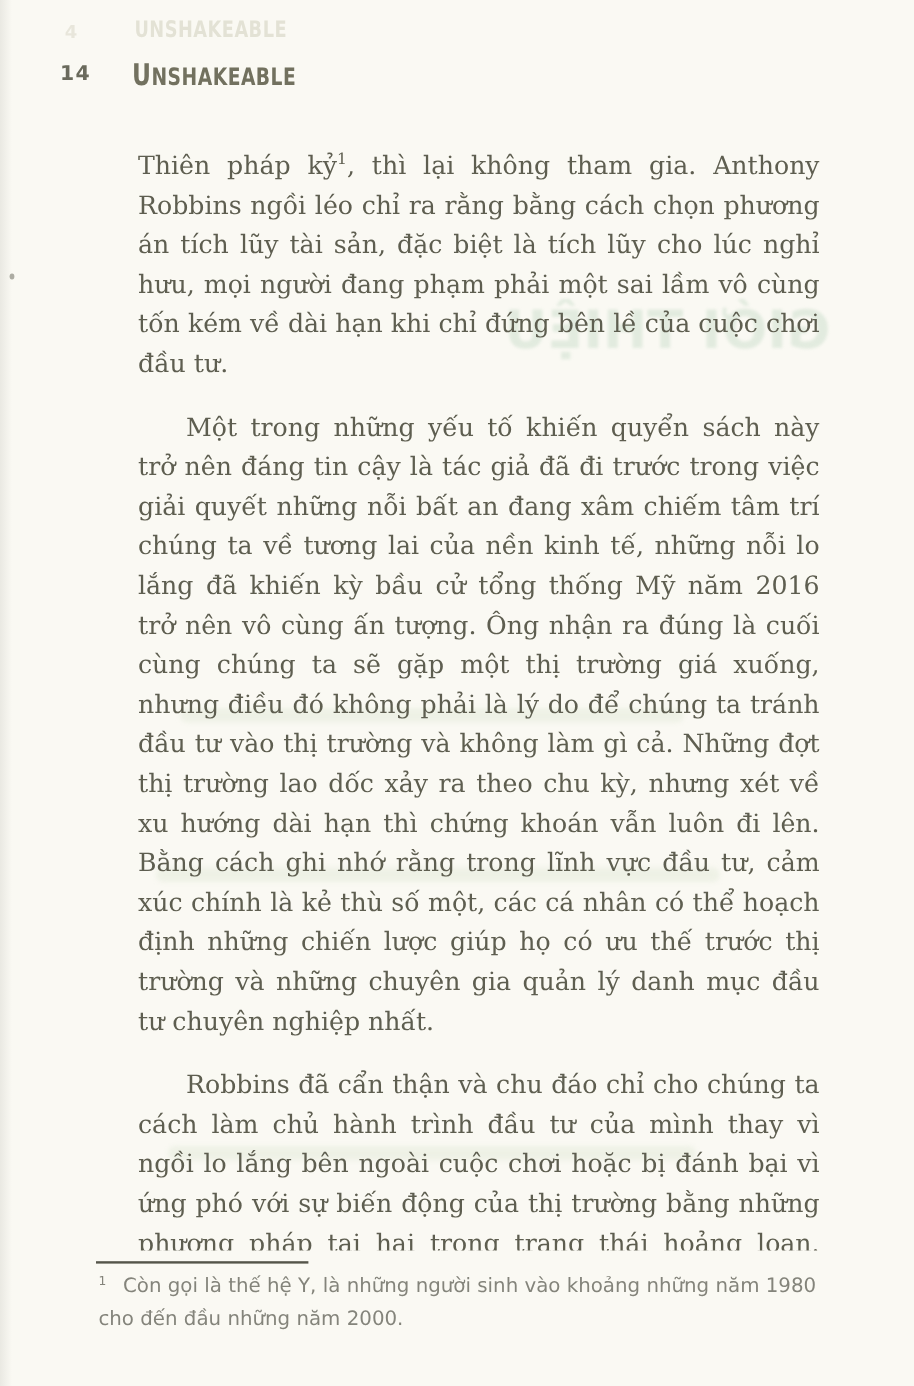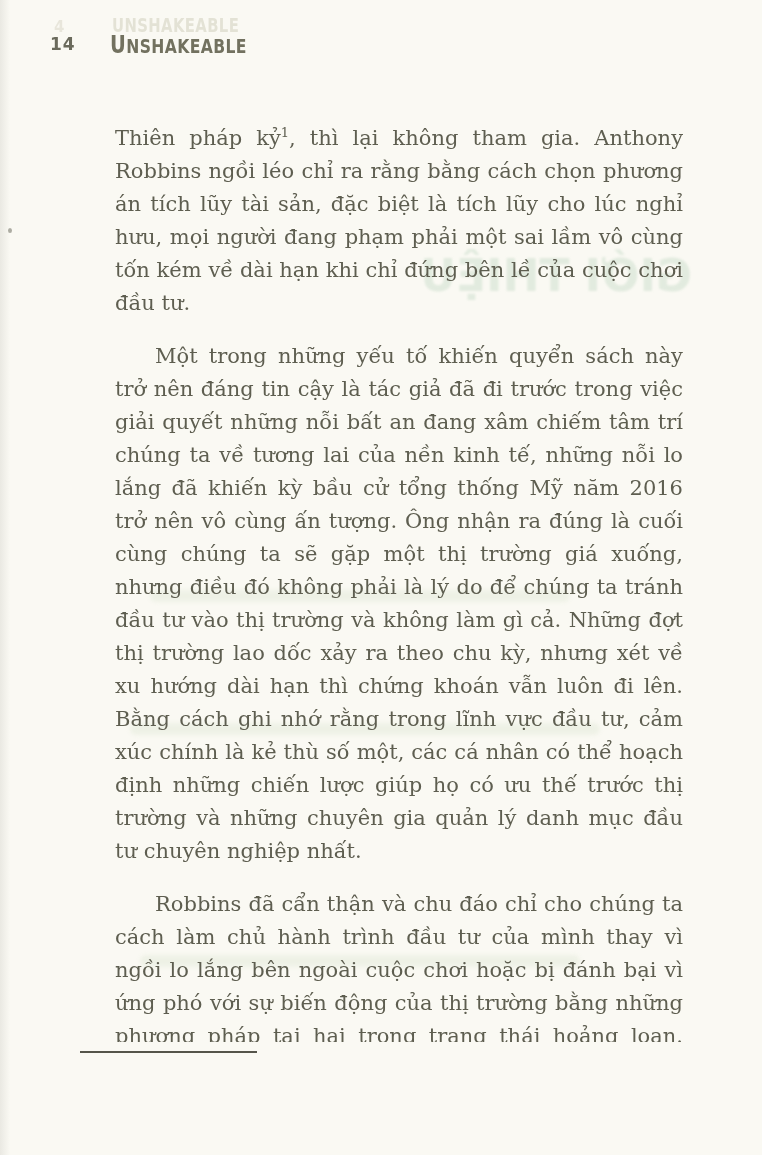--- a/index.html
+++ b/index.html
@@ -11,21 +11,21 @@
     font-family:"DejaVu Serif","Liberation Serif",serif;
   }
   
   .page::before{
     content:"";position:absolute;left:0;top:0;width:10px;height:100%;
     background:linear-gradient(to right,rgba(90,90,80,0.10),rgba(90,90,80,0));
     pointer-events:none;
   }
   
   .running-head{
-    position:absolute;top:30px;left:0;width:100%;height:32px;
+    position:absolute;top:48px;left:0;width:100%;height:32px;
   }
   .page-number{
     position:absolute;left:50px;top:4px;
     font-family:"DejaVu Sans","Liberation Sans",sans-serif;
     font-weight:bold;font-size:17px;color:#6a6a5c;
     letter-spacing:1px;
   }
   .book-title{
     position:absolute;left:110px;top:0;
     font-family:"DejaVu Sans","Liberation Sans",sans-serif;
@@ -109,15 +109,16 @@
     <span class="book-title">UNSHAKEABLE</span>
   </div>
 
   <div class="body-text">
       <p class="para"><span>Thiên pháp kỷ</span><span class="sup">1</span><span>, thì lại không tham gia. Anthony Robbins ngồi léo chỉ ra rằng bằng cách chọn phương án tích lũy tài sản, đặc biệt là tích lũy cho lúc nghỉ hưu, mọi người đang phạm phải một sai lầm vô cùng tốn kém về dài hạn khi chỉ đứng bên lề của cuộc chơi đầu tư.</span></p>
       <p class="para indent"><span>Một trong những yếu tố khiến quyển sách này trở nên đáng tin cậy là tác giả đã đi trước trong việc giải quyết những nỗi bất an đang xâm chiếm tâm trí chúng ta về tương lai của nền kinh tế, những nỗi lo lắng đã khiến kỳ bầu cử tổng thống Mỹ năm 2016 trở nên vô cùng ấn tượng. Ông nhận ra đúng là cuối cùng chúng ta sẽ gặp một thị trường giá xuống, nhưng điều đó không phải là lý do để chúng ta tránh đầu tư vào thị trường và không làm gì cả. Những đợt thị trường lao dốc xảy ra theo chu kỳ, nhưng xét về xu hướng dài hạn thì chứng khoán vẫn </span><span class="it">luôn</span><span> đi lên. Bằng cách ghi nhớ rằng trong lĩnh vực đầu tư, cảm xúc chính là kẻ thù số một, các cá nhân có thể hoạch định những chiến lược giúp họ có ưu thế trước thị trường </span><span class="it">và</span><span> những chuyên gia quản lý danh mục đầu tư chuyên nghiệp nhất.</span></p>
       <p class="para indent"><span>Robbins đã cẩn thận và chu đáo chỉ cho chúng ta cách làm chủ hành trình đầu tư của mình thay vì ngồi lo lắng bên ngoài cuộc chơi hoặc bị đánh bại vì ứng phó với sự biến động của thị trường bằng những phương pháp tai hại trong trạng thái hoảng loạn. Bạn nên làm gì khi giá chứng khoán lao dốc? Làm thế nào để tìm thấy cơ hội khi mọi người khác đều nhìn thấy thảm họa? Ông đưa ra những</span></p>
     </div>
 
   <div class="footnote-rule"></div>
+  <div class="footnote"><span class="sup">1</span><span>Còn gọi là thế hệ Y, là những người sinh vào khoảng những năm 1980 cho đến đầu những năm 2000.</span></div>
 
   <div class="speck"></div>
 </div>
 
 </body></html>

